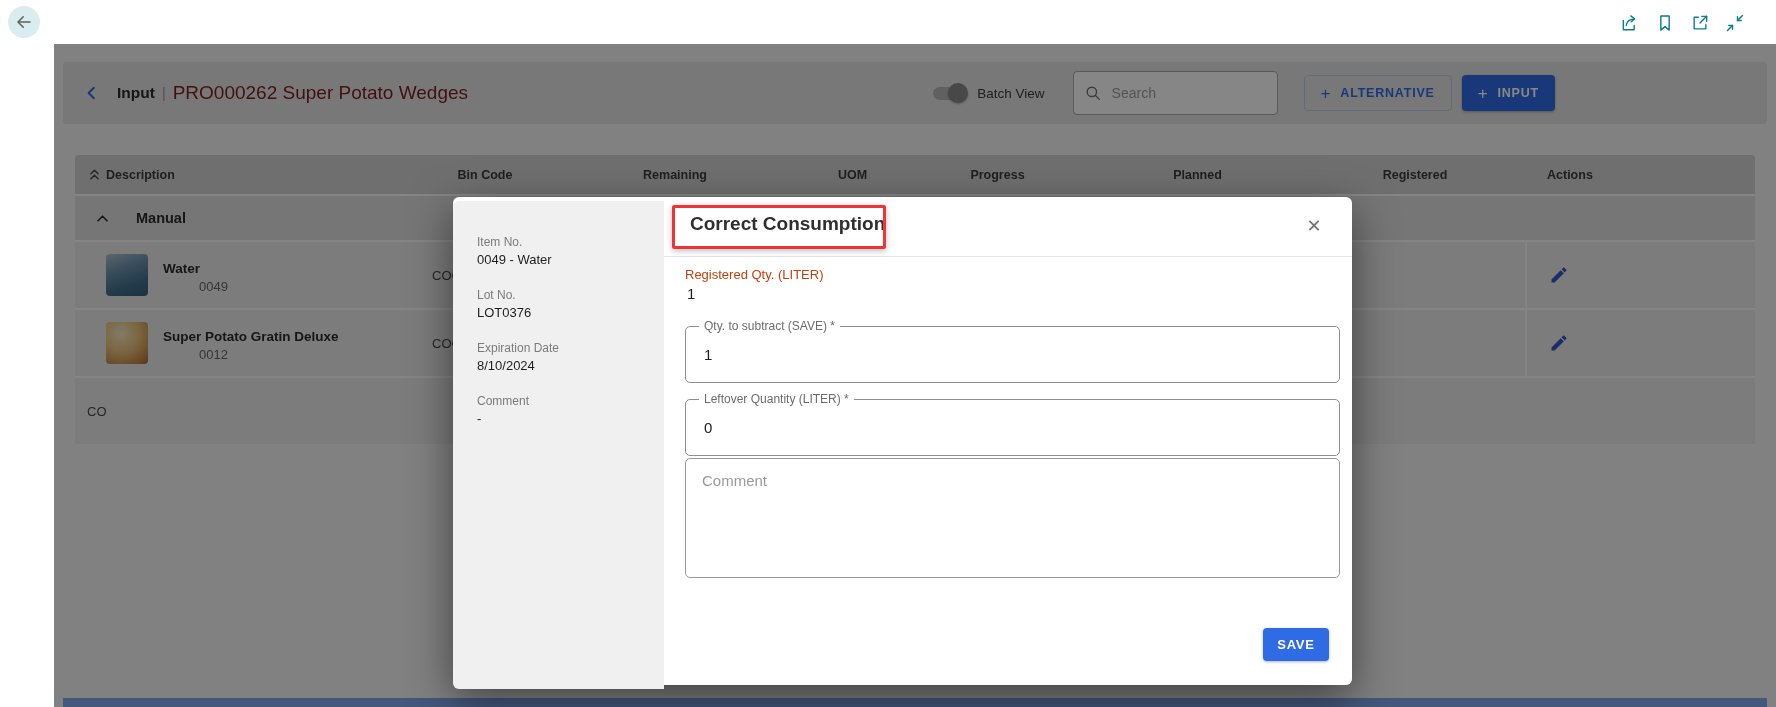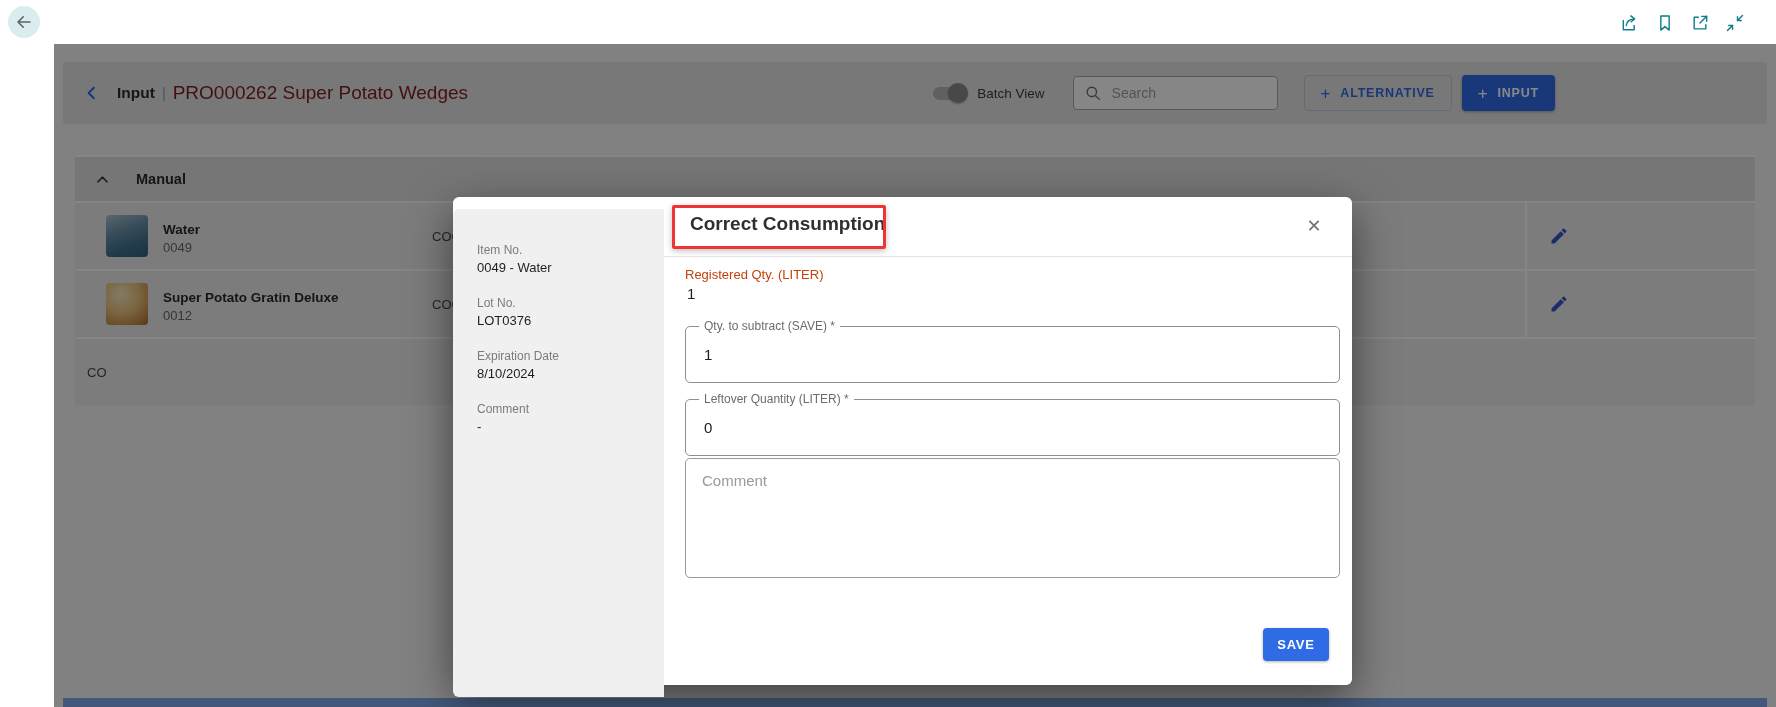--- a/index.html
+++ b/index.html
@@ -21,21 +21,21 @@
   .tb-chevron{width:18px;height:18px;margin-right:16px;cursor:pointer;flex:none;}
   .tb-title{font-size:15.5px;font-weight:bold;color:#2a2a2c;white-space:nowrap;}
   .tb-sep{font-size:14.5px;color:#9b9b9d;margin:0 7px;}
   .tb-subtitle{font-size:19px;color:#7f1d1d;white-space:nowrap;}
   .tb-spacer{flex:1;}
   .switch{position:relative;width:32px;height:13px;border-radius:7px;background:#b5b5b7;
     margin-right:12px;cursor:pointer;flex:none;}
   .switch .knob{position:absolute;right:-3px;top:-4px;width:20px;height:20px;border-radius:50%;
     background:#89898b;box-shadow:0 1px 2px rgba(0,0,0,.3);}
   .switch-label{font-size:13.5px;color:#3a3a3c;margin-right:28px;white-space:nowrap;}
-  .searchbox{width:205px;height:34px;background:#fdfdfd;border:1px solid #a9a9ab;border-radius:4px;
+  .searchbox{width:205px;height:44px;background:#fdfdfd;border:1px solid #a9a9ab;border-radius:4px;
     display:flex;align-items:center;padding:0 10px;gap:8px;box-sizing:border-box;margin-right:26px;flex:none;}
   .searchbox input{border:none;outline:none;background:transparent;font-size:14px;color:#333;width:100%;
     font-family:"Liberation Sans",sans-serif;}
   .searchbox input::placeholder{color:#9e9e9e;}
   .btn{height:36px;border-radius:4px;display:flex;align-items:center;gap:9px;padding:0 16px;
     font-size:12.5px;font-weight:bold;letter-spacing:.8px;cursor:pointer;box-sizing:border-box;flex:none;}
   .btn .plus{font-size:17px;font-weight:normal;line-height:1;}
   .btn-outline{border:1px solid #bcc8e6;color:#2e6be5;background:transparent;margin-right:10px;}
   .btn-filled{background:#2e6be5;color:#fff;box-shadow:0 1px 3px rgba(0,0,0,.3);}
   
@@ -48,32 +48,32 @@
   .group-row{background:#dfdfe1;height:44px;border-top:2px solid #fbfbfd;display:flex;align-items:center;
     padding-left:20px;cursor:pointer;}
   .group-label{font-size:14.5px;font-weight:bold;color:#2b2b2d;margin-left:26px;}
   .trow{background:#eaeaec;height:66px;border-top:2px solid #fbfbfd;align-items:center;}
   .cell-desc{display:flex;align-items:flex-end;padding-left:31px;}
   .thumb{width:42px;height:42px;border-radius:4px;margin-right:15px;flex:none;}
   .thumb-water{background:linear-gradient(160deg,#a9c2cf 0%,#6d93ab 35%,#41708f 70%,#35607e 100%);}
   .thumb-gratin1{background:radial-gradient(circle at 35% 28%,#f6e8c4 0%,#e8c07a 45%,#c58a47 80%,#a4623a 100%);}
   .thumb-gratin2{background:radial-gradient(circle at 60% 30%,#f2e0bb 0%,#e3b269 50%,#b87a3c 85%,#8f5530 100%);}
   .item-name{font-size:13.5px;font-weight:bold;color:#2b2b2d;line-height:1.35;}
-  .item-code{font-size:13px;color:#67676a;line-height:1.35;}
+  .item-code{font-size:13px;color:#67676a;line-height:1.35;margin-left:36px;}
   .cell-bin{font-size:13px;color:#47474a;padding-left:12px;}
   .cell-actions{border-left:2px solid #fbfbfd;height:100%;display:flex;align-items:center;padding-left:22px;box-sizing:border-box;}
   .pencil{width:20px;height:20px;cursor:pointer;}
   
   .footer-bar{position:absolute;left:9px;top:654px;width:1704px;height:9px;background:#7fa6e6;}
   
   .overlay{position:absolute;left:54px;top:44px;width:1722px;height:663px;background:rgba(0,0,0,.47);z-index:5;}
   
   .dialog{position:absolute;left:453px;top:197px;width:899px;height:488px;background:#ffffff;z-index:10;
     border-radius:6px;box-shadow:0 14px 44px rgba(0,0,0,.5);}
-  .dlg-panel{position:absolute;left:0;top:12px;width:211px;height:488px;background:#f0f0f1;
+  .dlg-panel{position:absolute;left:0;top:4px;width:211px;height:488px;background:#f0f0f1;
     border-radius:6px 0 0 6px;box-sizing:border-box;padding:34px 18px 0 24px;}
   .info-label{font-size:12px;color:#7b7b7d;margin-bottom:3px;}
   .info-value{font-size:13px;color:#1e1e20;margin-bottom:21px;}
   .dlg-header{position:absolute;left:211px;top:0;width:688px;height:60px;border-bottom:1px solid #e4e4e6;box-sizing:border-box;}
   .dlg-title{position:absolute;left:237px;top:16px;font-size:19px;font-weight:bold;color:#2f2f31;white-space:nowrap;}
   .red-box{position:absolute;left:219px;top:8px;width:208px;height:38px;border:3px solid #ee3434;
     border-radius:2px;box-shadow:0 2px 6px rgba(0,0,0,.25);pointer-events:none;}
   .dlg-close{position:absolute;left:848px;top:16px;width:26px;height:26px;font-size:18px;color:#757577;
     display:flex;align-items:center;justify-content:center;cursor:pointer;}
   .reg-label{position:absolute;left:232px;top:70px;font-size:13px;color:#c2410c;}
@@ -169,20 +169,38 @@
         <span class="plus">+</span>
         <span>ALTERNATIVE</span>
       </div>
       <div class="btn btn-filled">
         <span class="plus">+</span>
         <span>INPUT</span>
       </div>
     </div>
 
     <div class="table">
+      <div class="grid thead">
+        <div class="th th-desc">
+          <span>
+            <svg width="13" height="13" viewBox="0 0 18 18" fill="none" stroke="#4a4a4c" stroke-width="2" stroke-linecap="round" stroke-linejoin="round">
+              <path d="M4 8l5-5 5 5"></path>
+                <path d="M4 15l5-5 5 5"></path>
+            </svg>
+          </span>
+          <span>Description</span>
+        </div>
+        <div class="th">Bin Code</div>
+        <div class="th">Remaining</div>
+        <div class="th">UOM</div>
+        <div class="th">Progress</div>
+        <div class="th">Planned</div>
+        <div class="th">Registered</div>
+        <div class="th th-actions">Actions</div>
+      </div>
 
       <div class="group-row">
         <span>
           <svg width="15" height="15" viewBox="0 0 20 20" fill="none" stroke="#2b2b2d" stroke-width="2.2" stroke-linecap="round" stroke-linejoin="round">
             <path d="M4 13l6-6 6 6"></path>
           </svg>
         </span>
         <span class="group-label">Manual</span>
       </div>
 

